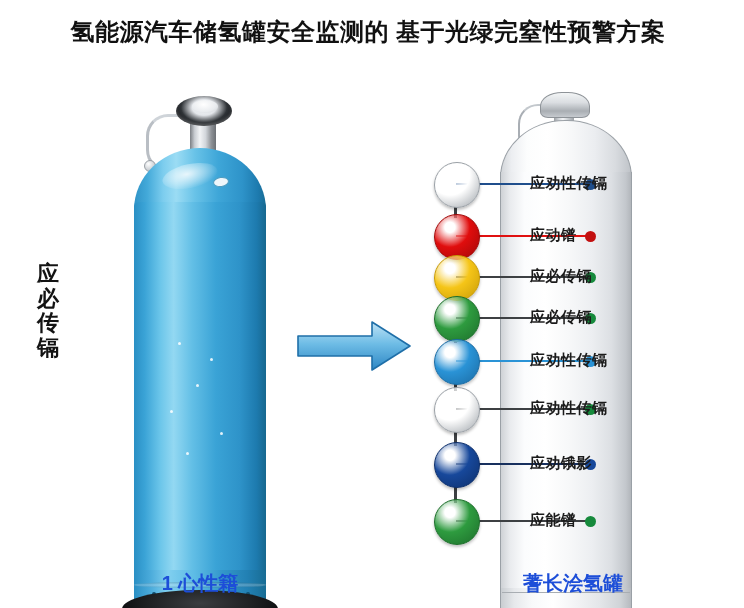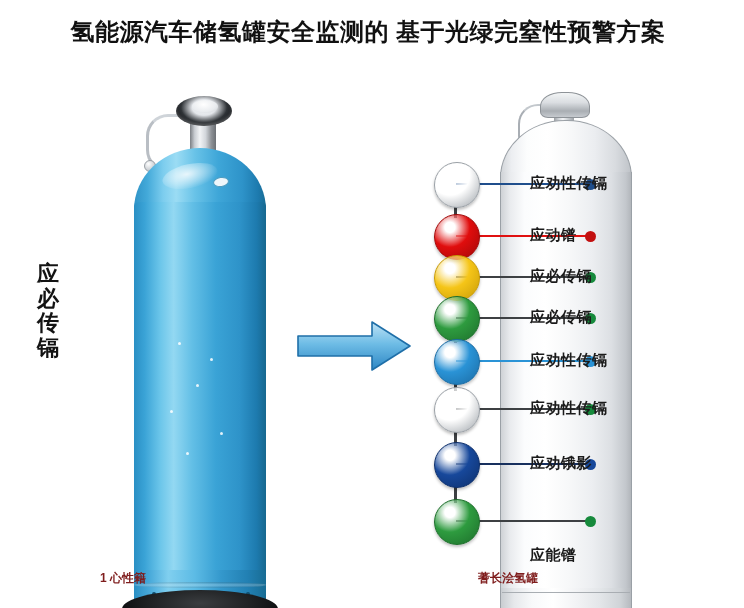--- a/index.html
+++ b/index.html
@@ -190,22 +190,22 @@
   .node-label{
     position:absolute;
     font-size:15px;font-weight:bold;color:#1b1b1b;
     white-space:nowrap;
     letter-spacing:0.5px;
   }
 
   
   .caption{
     position:absolute;
-    font-size:12px;font-weight:bold;color:#7f1d1d;
-    white-space:nowrap;
+    font-size:20px;font-weight:bold;color:#1d4ed8;
+    white-space:nowrap;text-align:center;
   }
   #caption-left{left:100px;top:570px;width:200px;}
   #caption-right{left:478px;top:570px;width:190px;}
 </style>
 </head>
 <body>
 
 <div id="title">氢能源汽车储氢罐安全监测的 基于光绿完窒性预警方案</div>
 
 <div id="left-vlabel">应必传镉</div>
@@ -290,17 +290,17 @@
     <div class="enddot" style="left: 585px; top: 403.5px; background: rgb(22, 138, 60);"></div>
     <div class="sphere" style="left: 433.5px; top: 387px; background: radial-gradient(circle at 34% 28%, rgba(255, 255, 255, 0.95) 0%, rgba(255, 255, 255, 0.55) 12%, rgb(255, 255, 255) 46%, rgb(154, 160, 166) 100%); border: 1px solid rgb(154, 160, 166);"></div>
     <div class="node-label" style="left: 530px; top: 399px;">应劝性传镉</div>
     <div class="connector" style="left: 455.5px; top: 463px; width: 134.5px; background: rgb(24, 48, 94);"></div>
     <div class="enddot" style="left: 585px; top: 458.5px; background: rgb(23, 72, 155);"></div>
     <div class="sphere" style="left: 433.5px; top: 442px; background: radial-gradient(circle at 34% 28%, rgba(255, 255, 255, 0.95) 0%, rgba(255, 255, 255, 0.55) 12%, rgb(23, 72, 155) 46%, rgb(13, 47, 107) 100%); border: 1px solid rgb(13, 47, 107);"></div>
     <div class="node-label" style="left: 530px; top: 454px;">应劝锇影</div>
     <div class="connector" style="left: 455.5px; top: 520px; width: 134.5px; background: rgb(61, 64, 67);"></div>
     <div class="enddot" style="left: 585px; top: 515.5px; background: rgb(22, 138, 60);"></div>
     <div class="sphere" style="left: 433.5px; top: 499px; background: radial-gradient(circle at 34% 28%, rgba(255, 255, 255, 0.95) 0%, rgba(255, 255, 255, 0.55) 12%, rgb(46, 155, 63) 46%, rgb(29, 110, 43) 100%); border: 1px solid rgb(29, 110, 43);"></div>
-    <div class="node-label" style="left: 530px; top: 511px; margin-top: 35px;">应能镨</div>
+    <div class="node-label" style="left: 530px; top: 511px;">应能镨</div>
   </div>
 
 <div class="caption" id="caption-left">1 心性籍</div>
 <div class="caption" id="caption-right">蓍长浍氢罐</div>
 
 </body></html>

